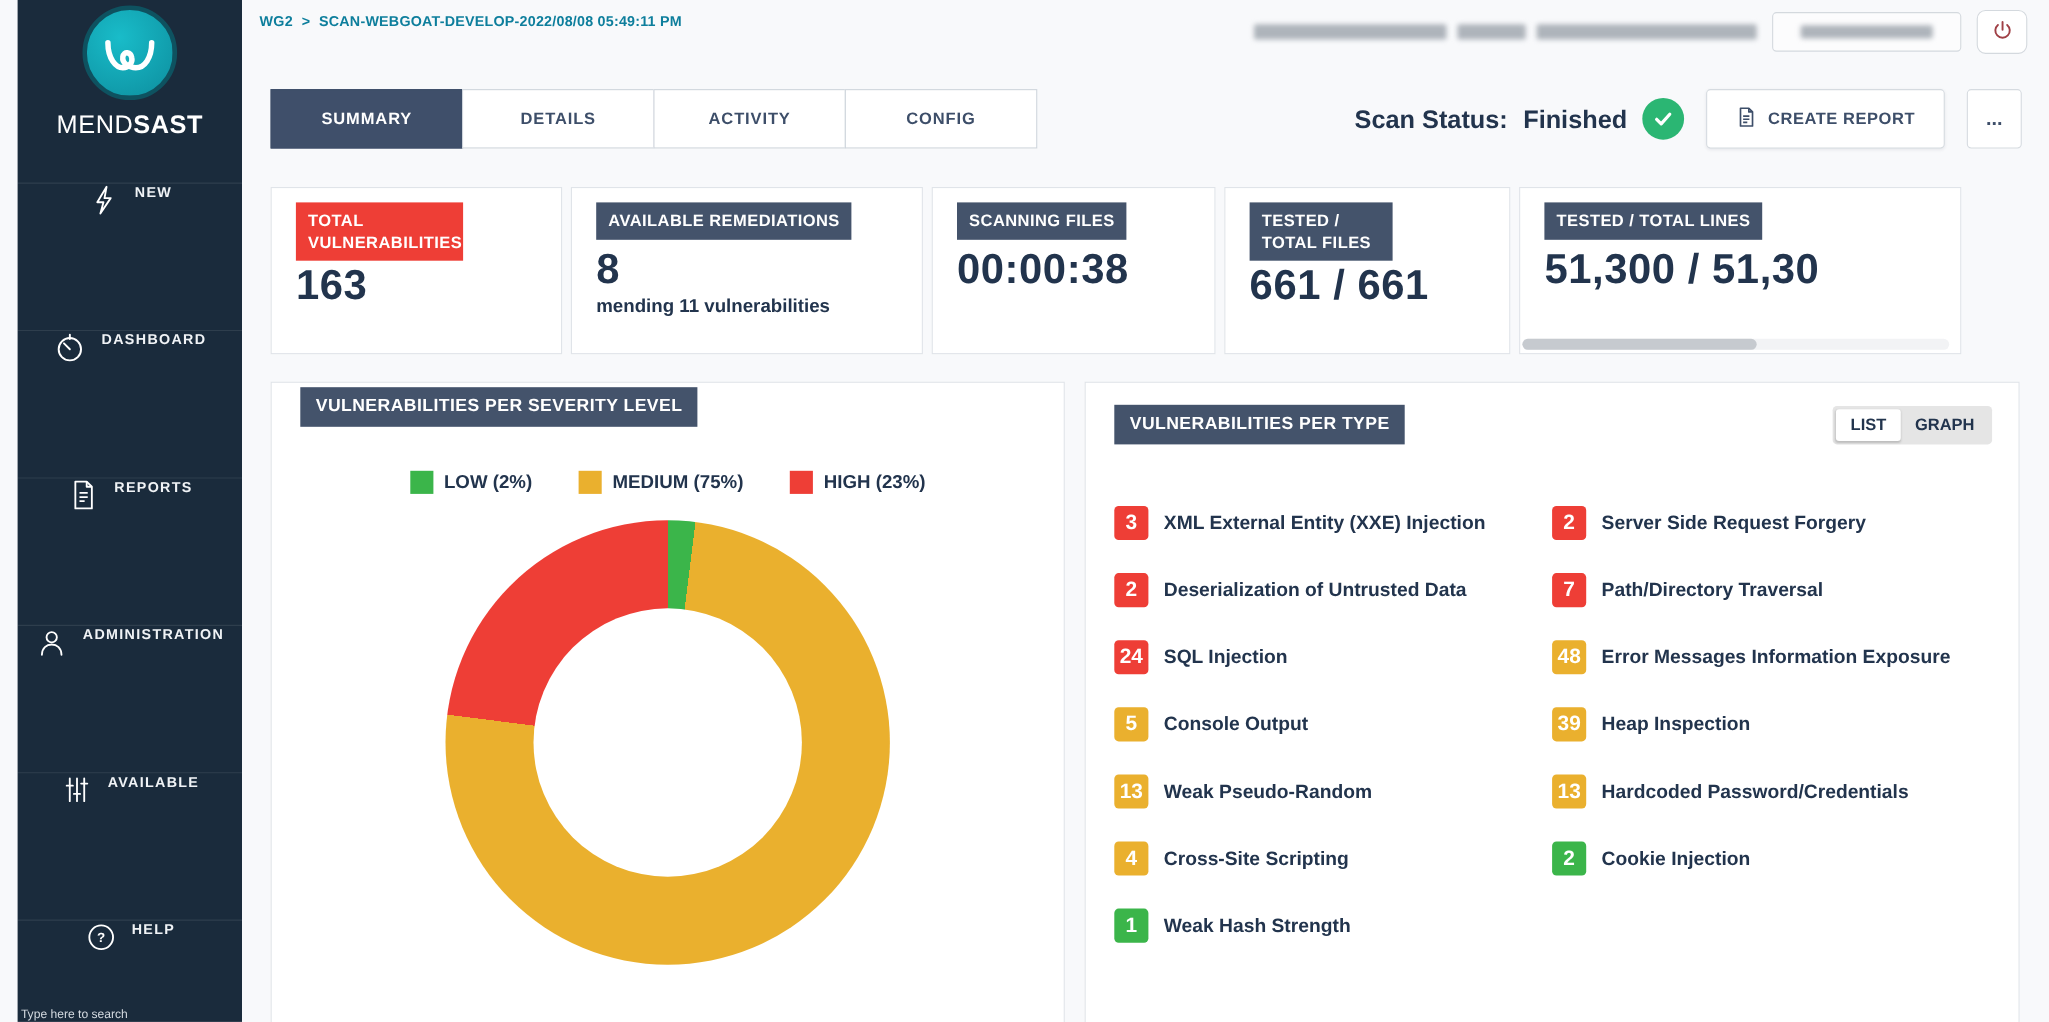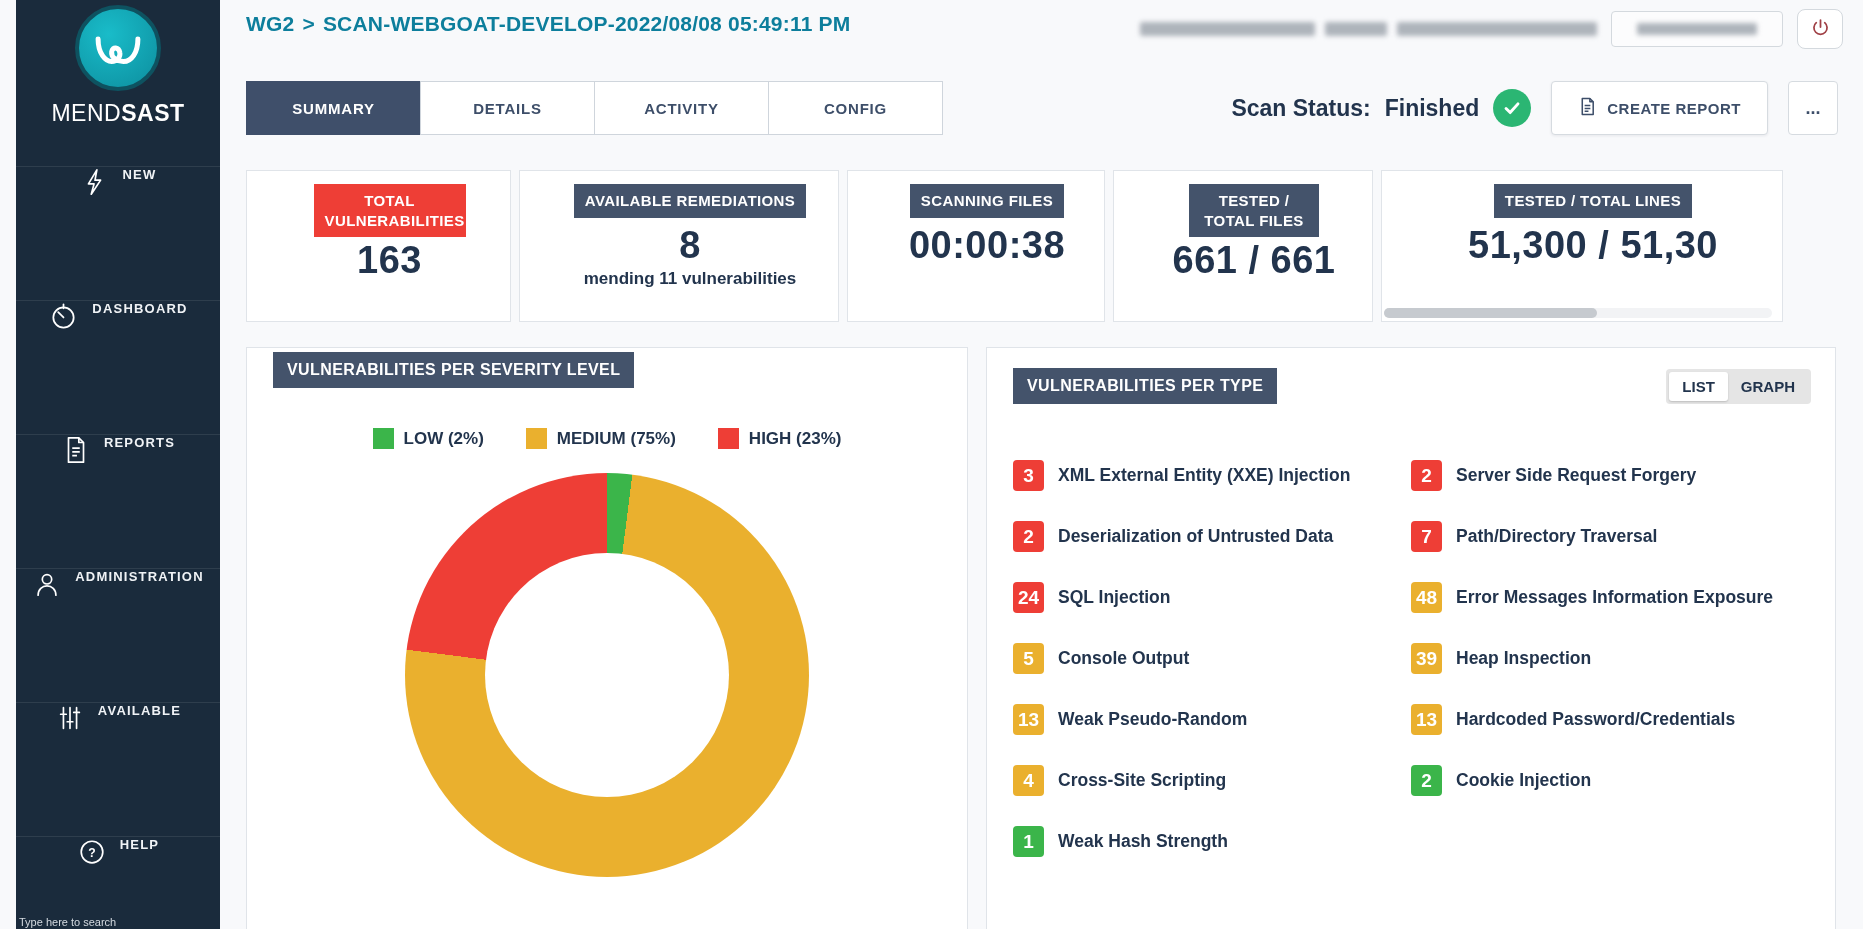--- a/index.html
+++ b/index.html
@@ -18,21 +18,21 @@
   .brand-text .bold { font-weight:800; }
   .nav-item { height:134px; border-top:1px solid rgba(255,255,255,.09);
               display:flex; flex-direction:row; justify-content:center;
               gap:13px; cursor:pointer; }
   .nav-label { font-size:13px; font-weight:600; letter-spacing:1.2px; color:#f0f3f6; }
   .search-hint { position:absolute; left:3px; bottom:1px; font-size:11px; color:#d4dae0; white-space:nowrap; }
 
   
   .main { position:absolute; left:204px; top:0; right:0; bottom:0; }
 
-  .breadcrumb { position:absolute; top:12px; left:42px; font-size:21px; font-weight:600;
+  .breadcrumb { position:absolute; top:12px; left:32px; font-size:13px; font-weight:600;
                 color:#0d7e9c; letter-spacing:.2px; display:flex; gap:8px; }
   .breadcrumb a { color:#0d7e9c; text-decoration:none; cursor:pointer; }
 
   .header-right { position:absolute; top:9px; right:20px; display:flex; align-items:center; gap:14px; }
   .redacted-group { display:flex; align-items:center; gap:10px; }
   .redacted { display:inline-block; height:14px; border-radius:2px; background:#aeb4bb; filter:blur(2.5px); }
   .user-box { width:172px; height:36px; border:1px solid #d4d9de; border-radius:4px; background:#fcfcfd;
               display:flex; align-items:center; justify-content:center; }
   .power-btn { width:46px; height:40px; border:1px solid #d4d9de; border-radius:8px; background:#fff;
                display:flex; align-items:center; justify-content:center; cursor:pointer; }
@@ -51,21 +51,21 @@
   .btn-create { height:54px; padding:0 26px; background:#fff; border:1px solid #d6dbe0; border-radius:4px;
                 display:flex; align-items:center; gap:10px; font-size:15px; font-weight:700; color:#3d4e69;
                 letter-spacing:.5px; box-shadow:0 1px 3px rgba(20,30,50,.08); cursor:pointer; }
   .btn-more { width:50px; height:54px; background:#fff; border:1px solid #d6dbe0; border-radius:4px;
               display:flex; align-items:center; justify-content:center; font-size:18px; font-weight:700;
               color:#3d4e69; cursor:pointer; }
 
   
   .cards { position:absolute; top:170px; left:42px; display:flex; gap:8px; }
   .card { position:relative; background:#fff; border:1px solid #e0e4e9; height:152px;
-          padding:13px 0 16px 22px; overflow:hidden;text-align:center; }
+          padding:13px 0 16px 22px; overflow:hidden; }
   .c1 { width:265px; } .c2 { width:320px; } .c3 { width:258px; } .c4 { width:260px; } .c5 { width:402px; }
   .card-badge { display:inline-block; background:#44536b; color:#fff; font-size:15px; font-weight:700;
                 letter-spacing:.4px; padding:7px 11px; line-height:1.3; }
   .card-badge.red { background:#ee3e36; }
   .c1 .card-badge { width:152px; }
   .c4 .card-badge { width:130px; }
   .card-value { font-size:38px; font-weight:700; color:#22344d; margin-top:6px; white-space:nowrap; letter-spacing:.5px; }
   .c1 .card-value, .c4 .card-value { margin-top:2px; }
   .card-sub { font-size:17px; font-weight:700; color:#22344d; margin-top:2px; }
   .card-scrollbar { position:absolute; left:2px; right:10px; bottom:3px; height:10px; background:#f2f3f5; border-radius:5px; }

